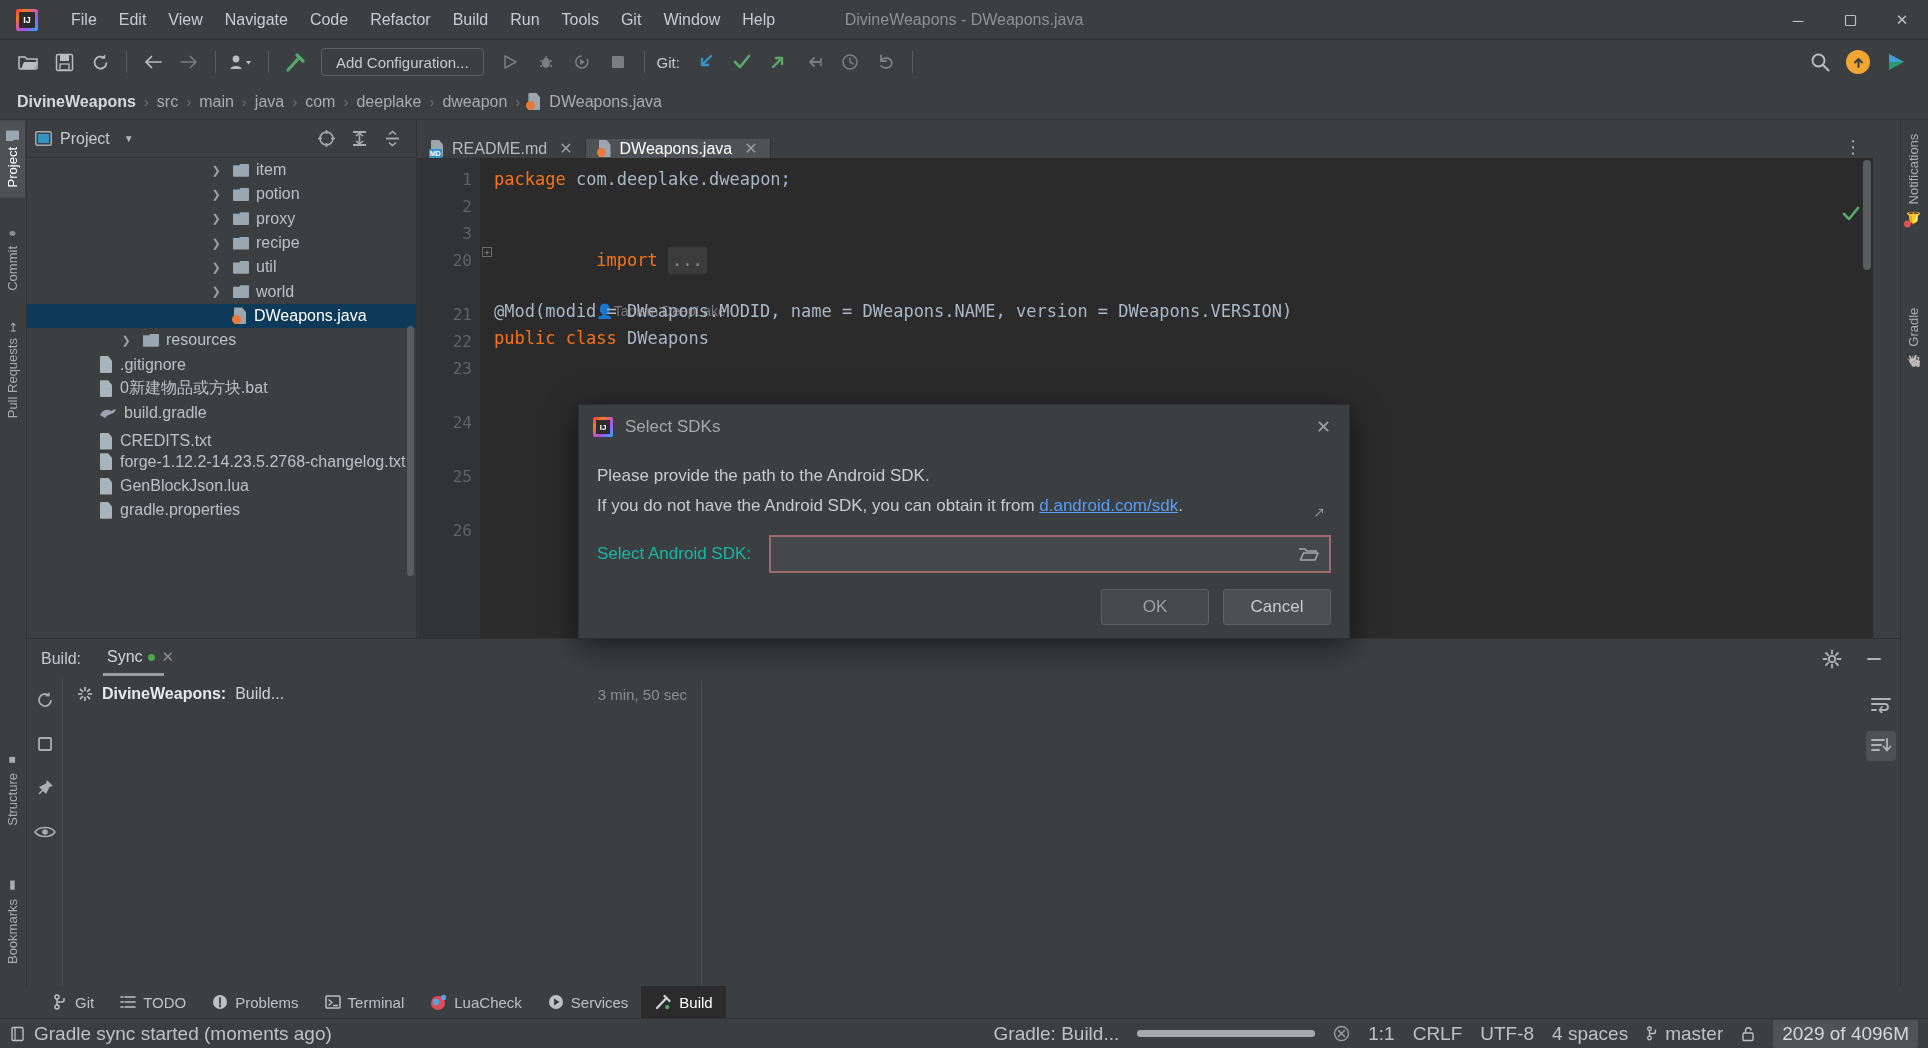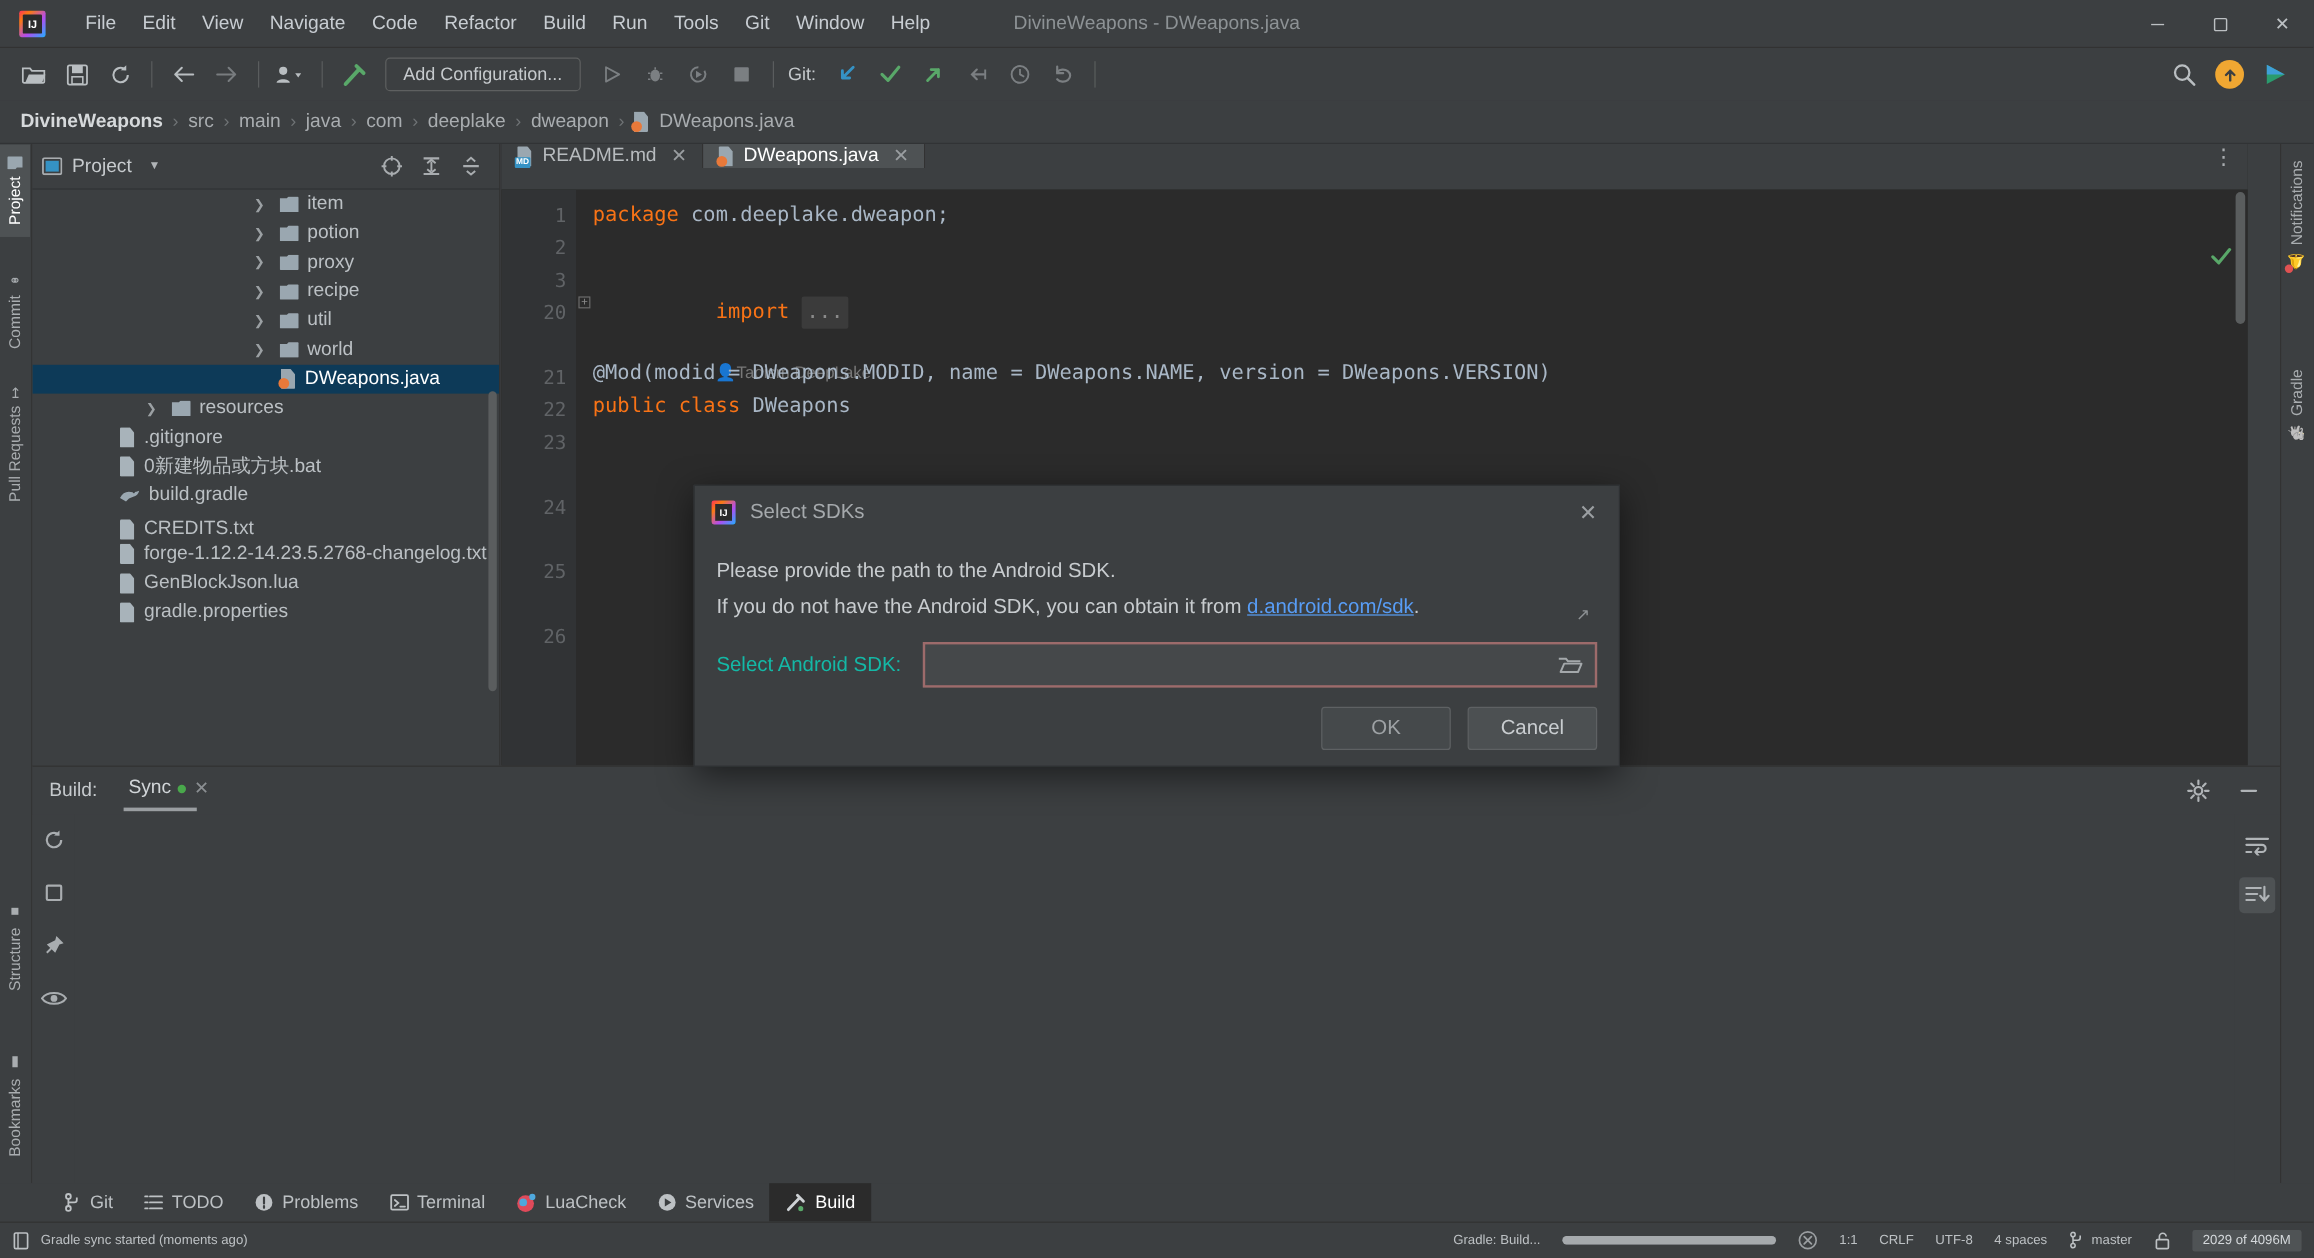--- a/index.html
+++ b/index.html
@@ -139,21 +139,21 @@
   .tree-label { margin-left: 7px; }
   .scroll-thumb {
     position: absolute; right: 2px; width: 7px; background: #5a5d5e; border-radius: 4px;
   }
 
   
   .editor-area {
     position: absolute; top: 120px; left: 418px; right: 55px; height: 518px;
     background: #2b2b2b; display: flex; flex-direction: column;
   }
-  .tabs-bar { height: 38px; background: #3c3f41; display: flex; align-items: flex-start; flex: none; }
+  .tabs-bar { height: 38px; background: #3c3f41; display: flex; align-items: flex-end; flex: none; }
   .etab {
     display: flex; align-items: center; gap: 8px; padding: 0 12px; font-size: 16px;
     color: #b7bbbe; border-right: 1px solid #323232; position: relative;
   }
   .etab.active { background: #4e5254; color: #ffffff; }
   .etab-close { color: #9a9ea1; font-size: 16px; margin-left: 4px; }
   .tabs-right { margin-left: auto; display: flex; align-items: center; padding-right: 10px; }
   .code-wrap { flex: 1; display: flex; position: relative; background: #2b2b2b; overflow: hidden; }
   .gutter {
     width: 62px; background: #313335; color: #606366; font-size: 16px;
@@ -255,21 +255,21 @@
     background: #3c3f41; display: flex; align-items: center; padding-left: 40px; gap: 0;
   }
   .btab {
     display: flex; align-items: center; gap: 7px; padding: 6px 13px;
     font-size: 15px; color: #bdc1c4; height: 32px;
   }
   .btab.active { background: #2b2b2b; color: #ffffff; }
   .statusbar {
     position: absolute; left: 0; right: 0; bottom: 0; height: 30px;
     background: #3c3f41; display: flex; align-items: center; padding: 0 10px;
-    font-size: 11px; color: #bdc1c4; border-top: 1px solid #323232;
+    font-size: 19px; color: #bdc1c4; border-top: 1px solid #323232;
   }
   .sb-left { display: flex; align-items: center; gap: 9px; }
   .sb-right { margin-left: auto; display: flex; align-items: center; gap: 18px; }
   .progress-track {
     width: 178px; height: 7px; background: #5d6164; border-radius: 4px; position: relative;
   }
   .progress-fill { position: absolute; left: 0; top: 0; height: 7px; width: 100%; background: #a6aaad; border-radius: 4px; }
   .mem-indicator {
     background: #4f5355; padding: 3px 9px; border-radius: 2px; color: #d4d8db;
   }
@@ -738,20 +738,41 @@
               <path d="M4 16 L8 12" stroke="#a9adb0" stroke-width="1.6"></path>
             </svg>
         </span>
         <span class="bp-side-btn">
           <svg width="22" height="16" viewBox="0 0 22 16">
               <path d="M1 8 C5 2 17 2 21 8 C17 14 5 14 1 8 Z" fill="none" stroke="#a9adb0" stroke-width="1.6"></path>
               <circle cx="11" cy="8" r="2.8" fill="#a9adb0"></circle>
             </svg>
         </span>
       </div>
+      <div class="bp-tree">
+        <div class="bp-row">
+          <span class="spinner">
+            <svg width="16" height="16" viewBox="0 0 16 16">
+                <g stroke="#c0c4c7" stroke-width="1.6" stroke-linecap="round">
+                  <path d="M8 1.5 v3"></path>
+                  <path d="M8 11.5 v3"></path>
+                  <path d="M1.5 8 h3"></path>
+                  <path d="M11.5 8 h3"></path>
+                  <path d="M3.4 3.4 l2.1 2.1"></path>
+                  <path d="M10.5 10.5 l2.1 2.1"></path>
+                  <path d="M12.6 3.4 l-2.1 2.1"></path>
+                  <path d="M5.5 10.5 l-2.1 2.1"></path>
+                </g>
+              </svg>
+          </span>
+          <b>DivineWeapons:</b>
+          <span>Build...</span>
+          <span class="bp-time">3 min, 50 sec</span>
+        </div>
+      </div>
       <div class="bp-console"></div>
       <div class="bp-right-strip">
         <span class="bp-rbtn">
           <svg width="22" height="18" viewBox="0 0 22 18">
               <path d="M2 4 h18 M2 9 h13 a3 3 0 0 1 0 6 h-5 M2 15 h4" stroke="#b0b4b7" stroke-width="1.8" fill="none" stroke-linecap="round"></path>
               <path d="M12 12 L9.5 15 L12 18" stroke="#b0b4b7" stroke-width="1.8" fill="none" stroke-linecap="round" stroke-linejoin="round"></path>
             </svg>
         </span>
         <span class="bp-rbtn active">
           <svg width="22" height="18" viewBox="0 0 22 18">

